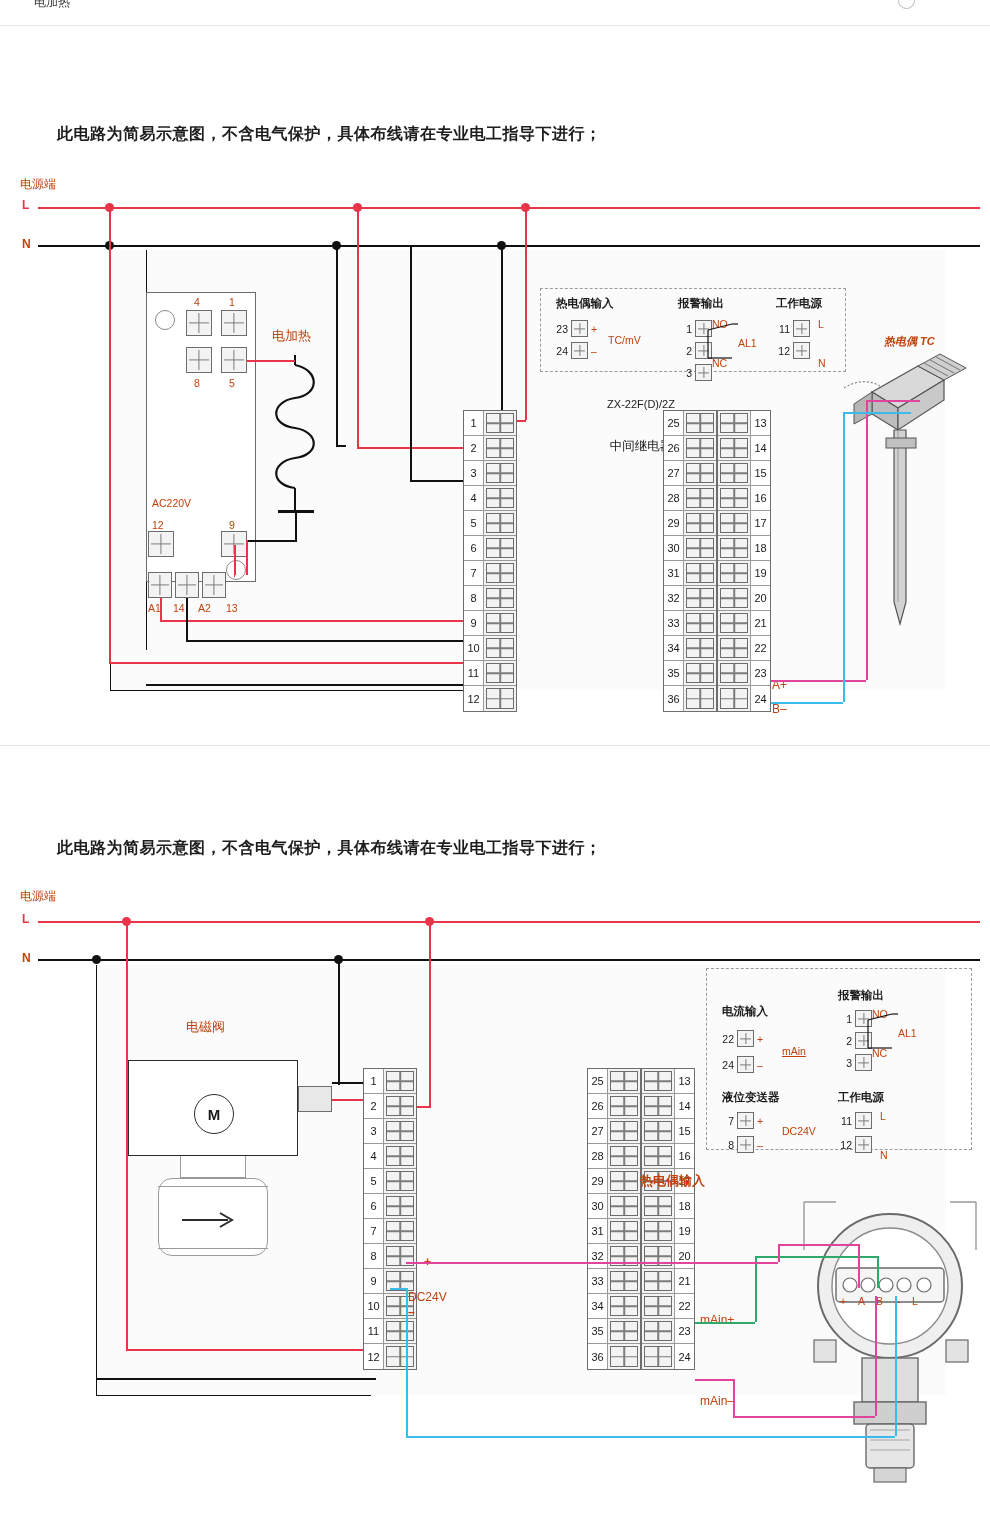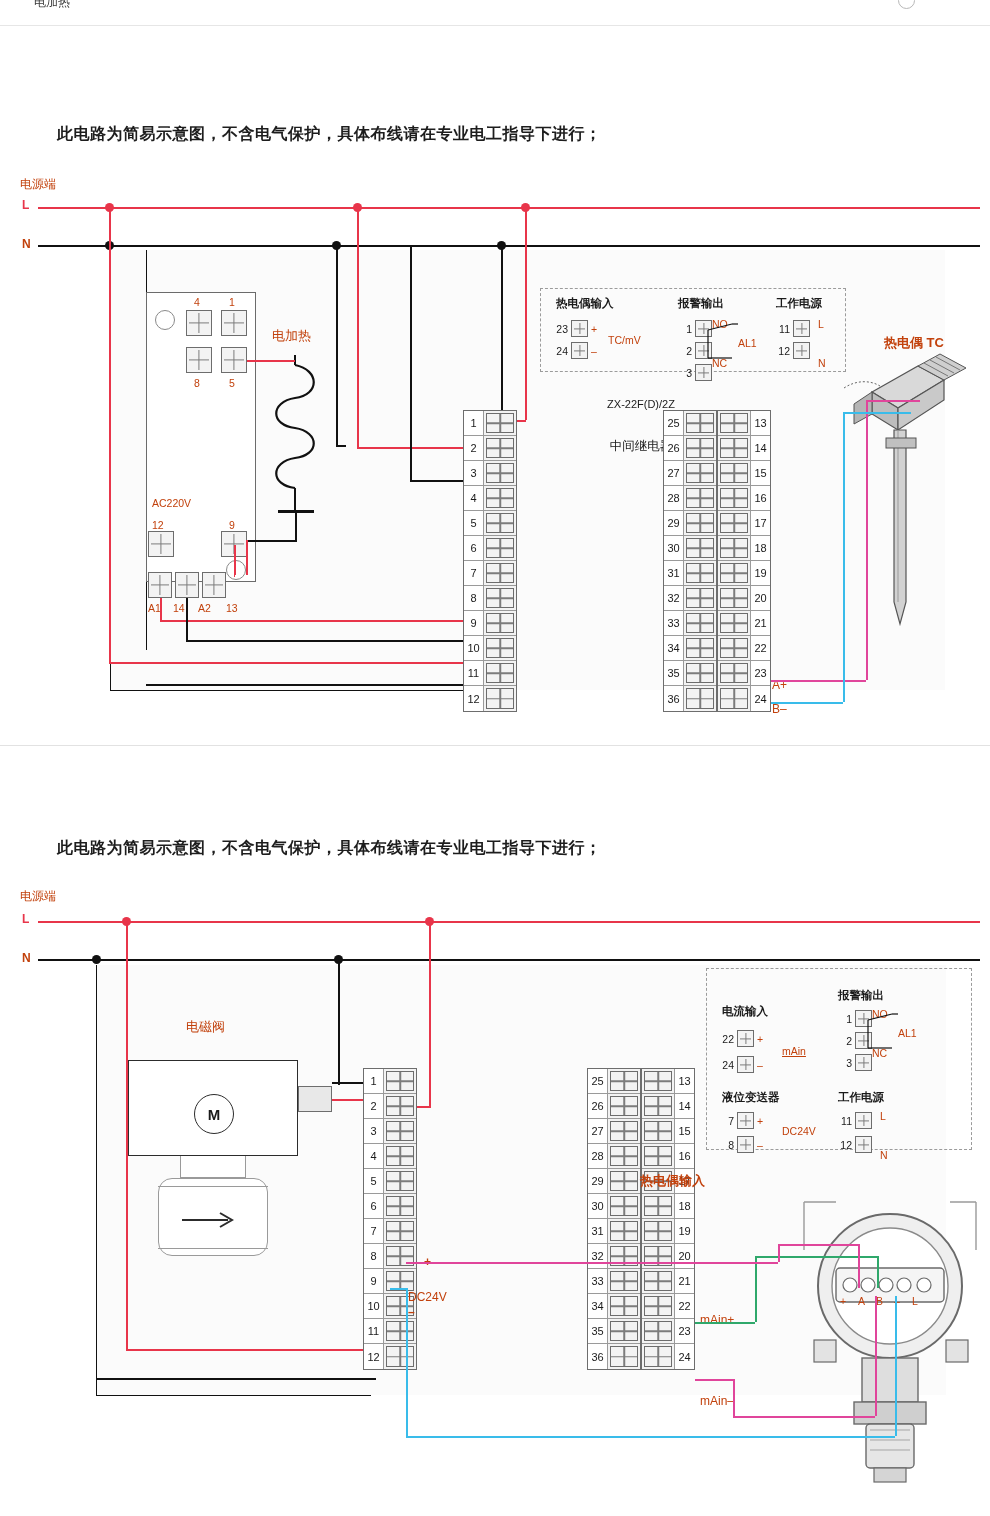--- a/index.html
+++ b/index.html
@@ -486,21 +486,21 @@
         <span class="legend-num">11</span>
         <span class="scell"></span>
       </div>
     <div class="legend-row" style="left:774px; top:342px;">
         <span class="legend-num">12</span>
         <span class="scell"></span>
       </div>
     <div class="lbl sm" style="left:818px; top:318px;">L</div>
     <div class="lbl sm" style="left:818px; top:357px;">N</div>
 
-    <div class="lbl b" style="left:884px; top:334px; font-size:13px;">热电偶  TC</div>
+    <div class="lbl b" style="left:884px; top:334px; font-size:11px;font-style:italic;">热电偶  TC</div>
     <svg style="left:840px; top:352px;" width="140" height="340">
 
       <path d="M32 40 L78 14 L104 28 L58 56 Z" fill="#d9d9d9" stroke="#555" stroke-width="1.2"></path>
       <path d="M32 40 L32 62 L58 78 L58 56 Z" fill="#bdbdbd" stroke="#555" stroke-width="1.2"></path>
       <path d="M58 56 L104 28 L104 48 L58 78 Z" fill="#c9c9c9" stroke="#555" stroke-width="1.2"></path>
 
       <path d="M78 14 L100 2 L126 16 L104 28 Z" fill="#cfcfcf" stroke="#555" stroke-width="1"></path>
       <path d="M84 11 L108 24 M90 8 L114 21 M96 5 L120 18" stroke="#777" stroke-width="1"></path>
 
       <path d="M14 52 L32 40 L32 62 L14 72 Z" fill="#b5b5b5" stroke="#555" stroke-width="1"></path>

